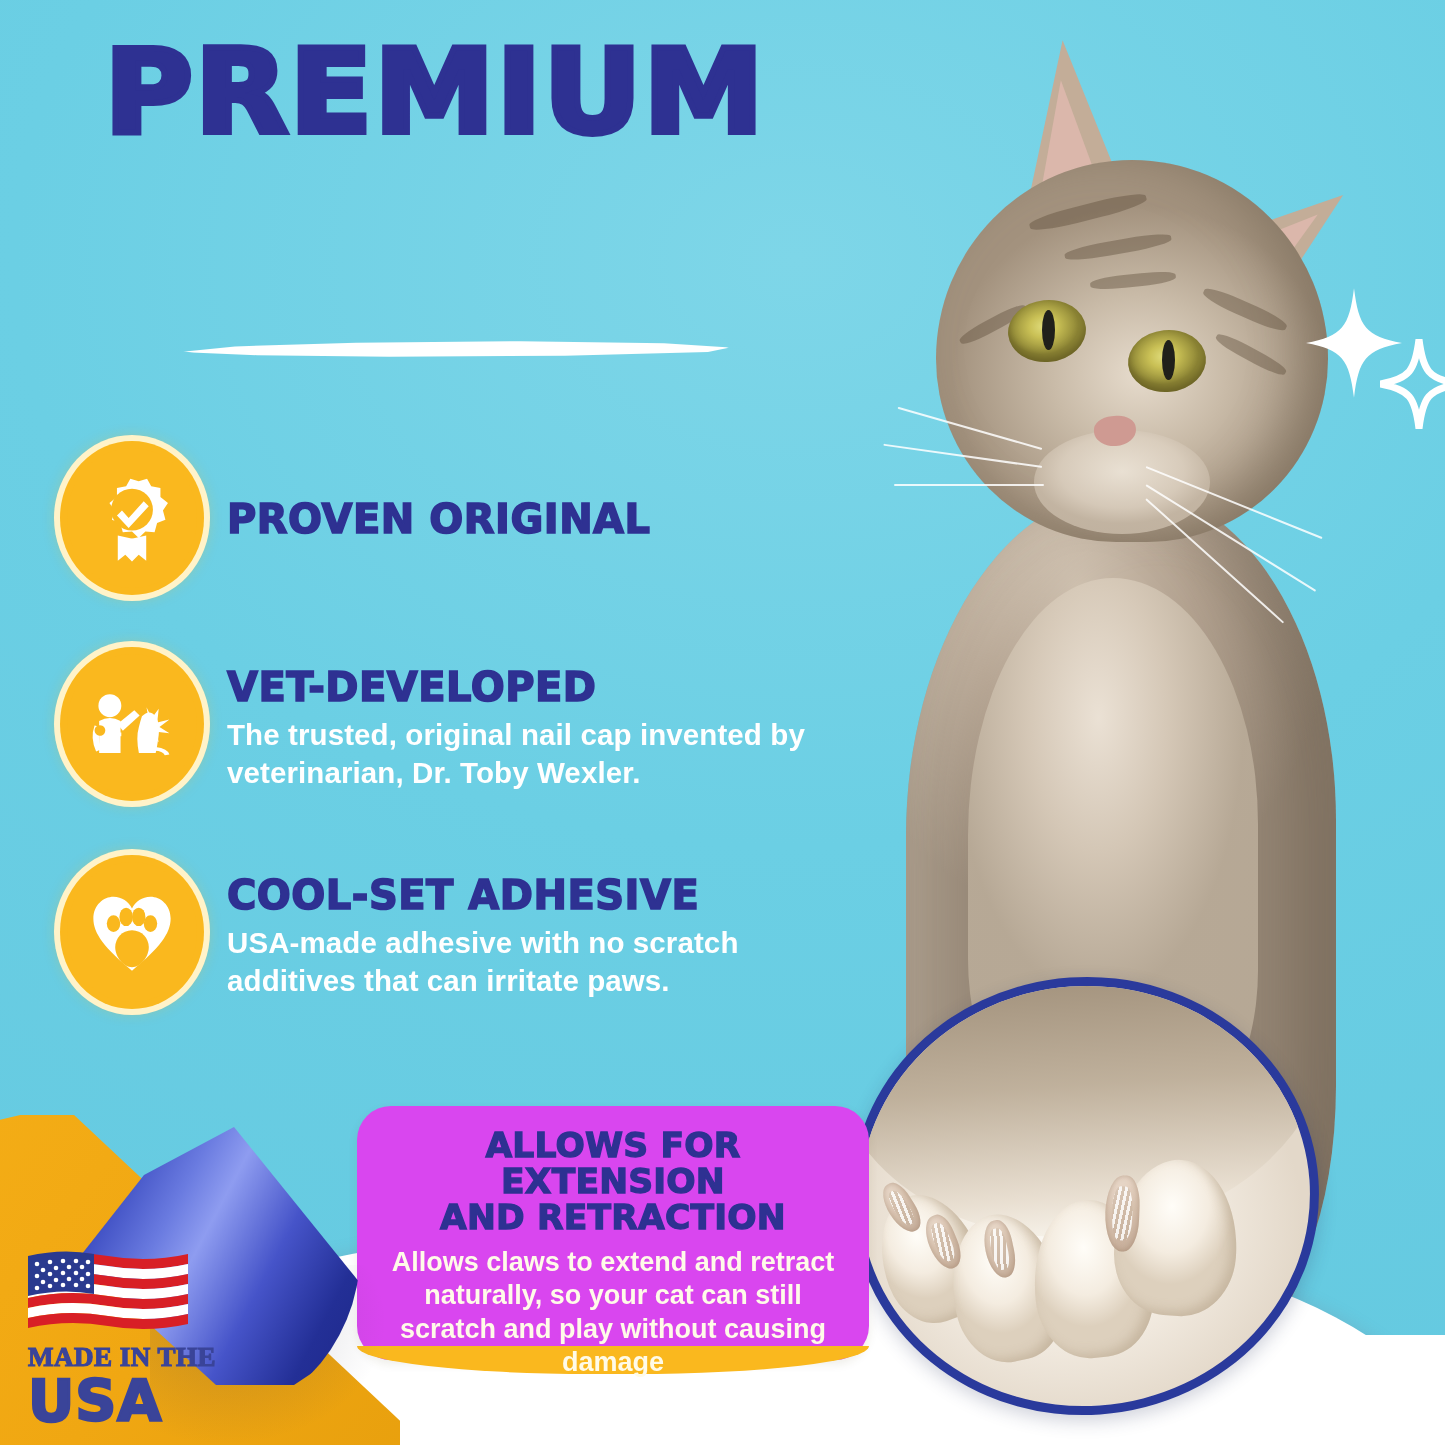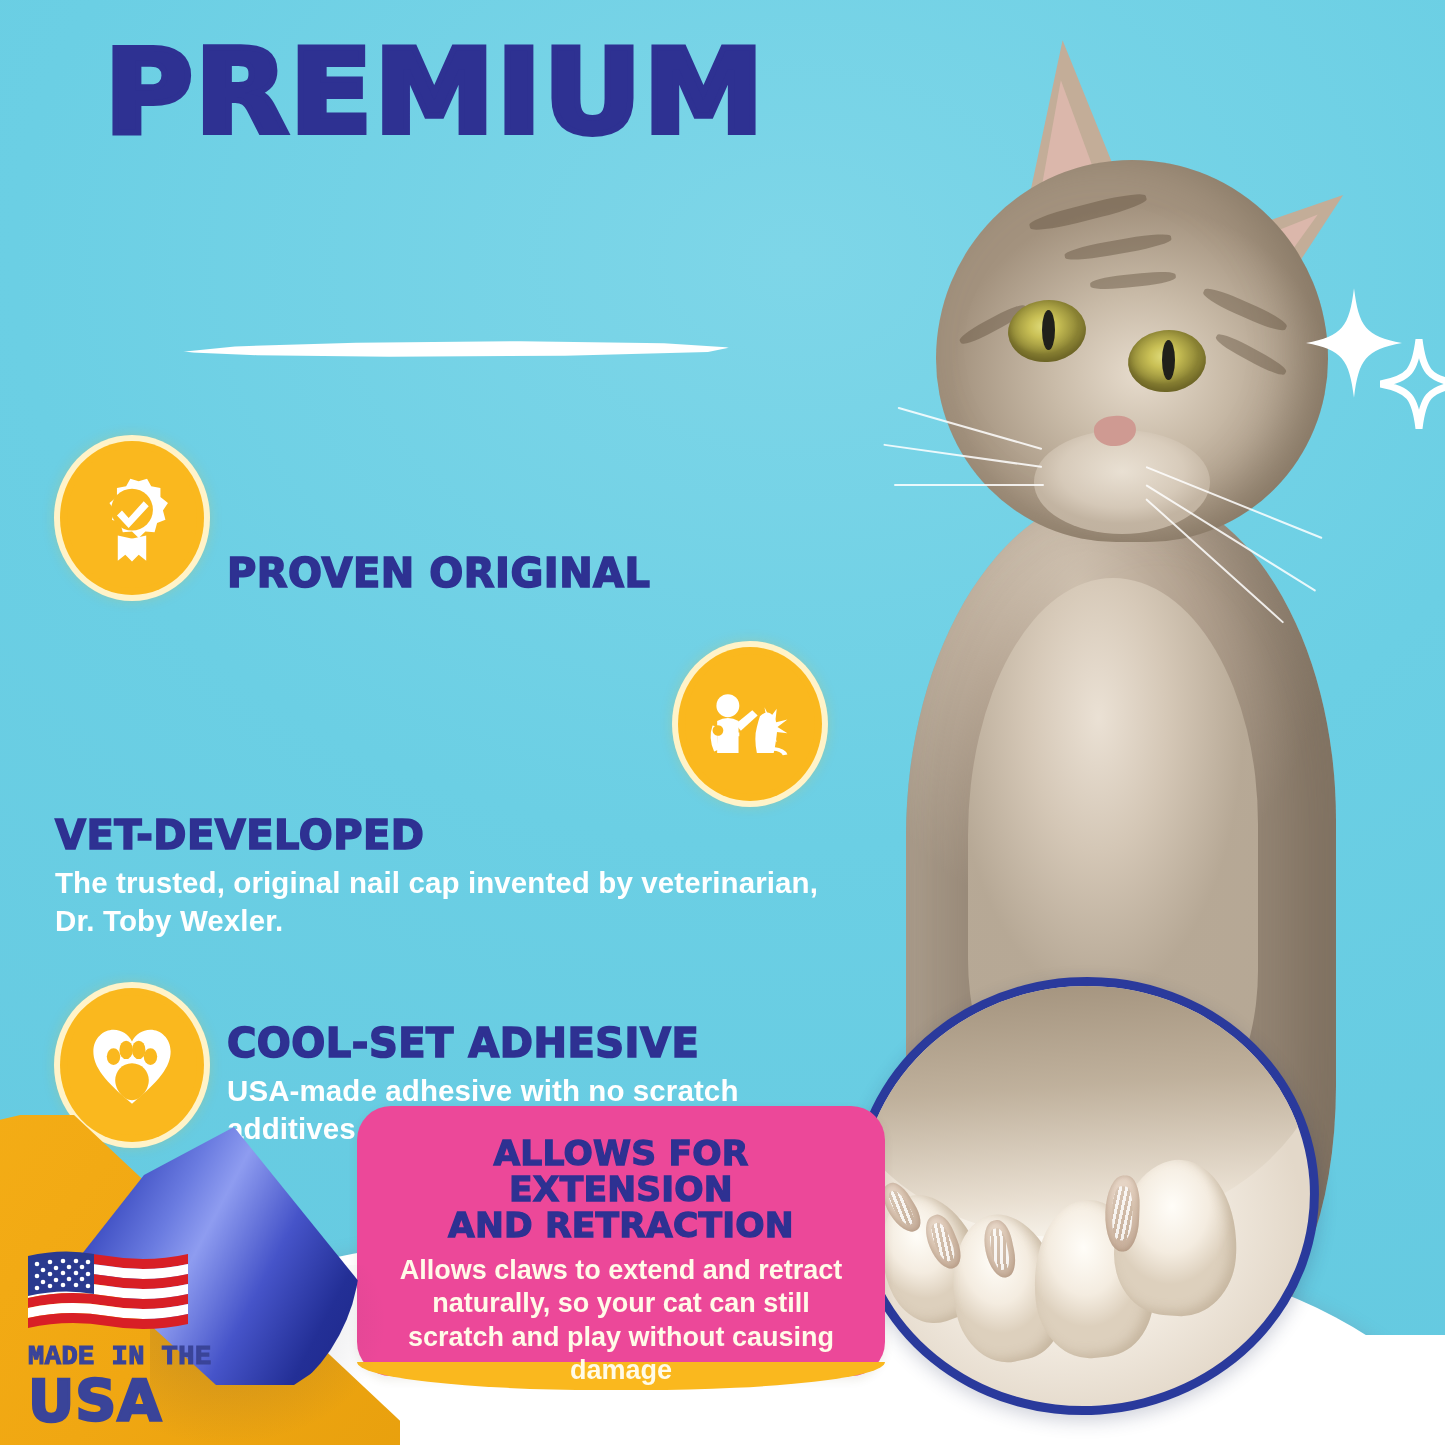--- a/index.html
+++ b/index.html
@@ -51,21 +51,21 @@
     position:absolute;left:180px;top:336px;width:550px;height:26px;
     background:#ffffff;
     border-radius:50%/50%;
     clip-path:polygon(0% 62%, 10% 40%, 32% 26%, 62% 20%, 88% 28%, 100% 44%,
                       96% 62%, 70% 76%, 38% 80%, 14% 74%);
     filter:blur(.4px);
   }
 
   
   .features{position:absolute;left:55px;top:438px;width:790px;}
-  .feat{position:relative;display:flex;align-items:flex-end;margin-bottom:48px;}
+  .feat{position:relative;display:flex;align-items:center;margin-bottom:48px;}
   .ic-wrap{
     flex:0 0 auto;width:154px;height:164px;position:relative;margin-right:18px;
   }
   .ic-circle{
     position:absolute;left:12px;top:10px;width:130px;height:140px;
     border-radius:50%;
     background:#fab81e;
     box-shadow:0 0 0 7px #fab81e, 0 0 0 13px #fff3c9, 0 0 16px 8px rgba(250,184,30,.45);
   }
   .ic-glyph{position:absolute;left:12px;top:10px;width:130px;height:140px;
@@ -76,29 +76,29 @@
     font-family:"DejaVu Sans", sans-serif;
     font-weight:700;font-size:40px;line-height:1.05;letter-spacing:.5px;
     color:#2e3192;-webkit-text-stroke:1.6px #2e3192;margin:0 0 8px 0;
   }
   .feat-b{
     font-family:"Liberation Sans", sans-serif;
     font-weight:700;font-size:29.5px;line-height:1.30;color:#ffffff;
     margin:0;letter-spacing:.1px;
   }
   .feat.f1{margin-bottom:42px;}
-  .feat.f2{margin-bottom:44px;flex-direction:column;}
+  .feat.f2{margin-bottom:44px;}
 
   
   .callout{
     position:absolute;left:357px;top:1106px;width:512px;height:254px;
-    background:#ec4899;
+    background:#d946ef;
     border-radius:34px 34px 34px 34px;
     box-shadow:0 4px 10px rgba(90,80,30,.10);
-    padding:8px;
+    padding:0;
   }
   .callout::after{
     
     content:"";position:absolute;left:0;bottom:-14px;width:100%;height:28px;
     background:#fab81e;
     border-radius:0 0 46% 46%/0 0 100% 100%;
   }
   .callout-inner{position:relative;z-index:2;padding:22px 22px 0 22px;text-align:center;}
   .callout-h{
     font-family:"DejaVu Sans", sans-serif;
@@ -129,21 +129,21 @@
     border-radius:0 0 58% 0;
     filter:blur(.3px);
   }
   .curl-shadow{
     position:absolute;left:150px;top:150px;width:250px;height:190px;
     background:radial-gradient(ellipse at 30% 30%, rgba(60,60,80,.22), rgba(60,60,80,0) 65%);
   }
   .usa-badge{position:absolute;left:28px;top:1248px;width:230px;}
   .flag{width:160px;height:88px;display:block;}
   .usa-l1{
-    font-family:Liberation Mono, monospace;font-weight:700;
+    font-family:Liberation Serif, serif;font-weight:700;
     font-size:27px;line-height:1;letter-spacing:.5px;color:#3a4499;
     -webkit-text-stroke:1.2px #3a4499;margin:8px 0 2px 0;
   }
   .usa-l2{
     font-family:"DejaVu Sans", sans-serif;font-weight:700;
     font-size:57px;line-height:1;letter-spacing:1px;color:#3a4499;
     -webkit-text-stroke:2.5px #3a4499;margin:0;
   }
 
   

